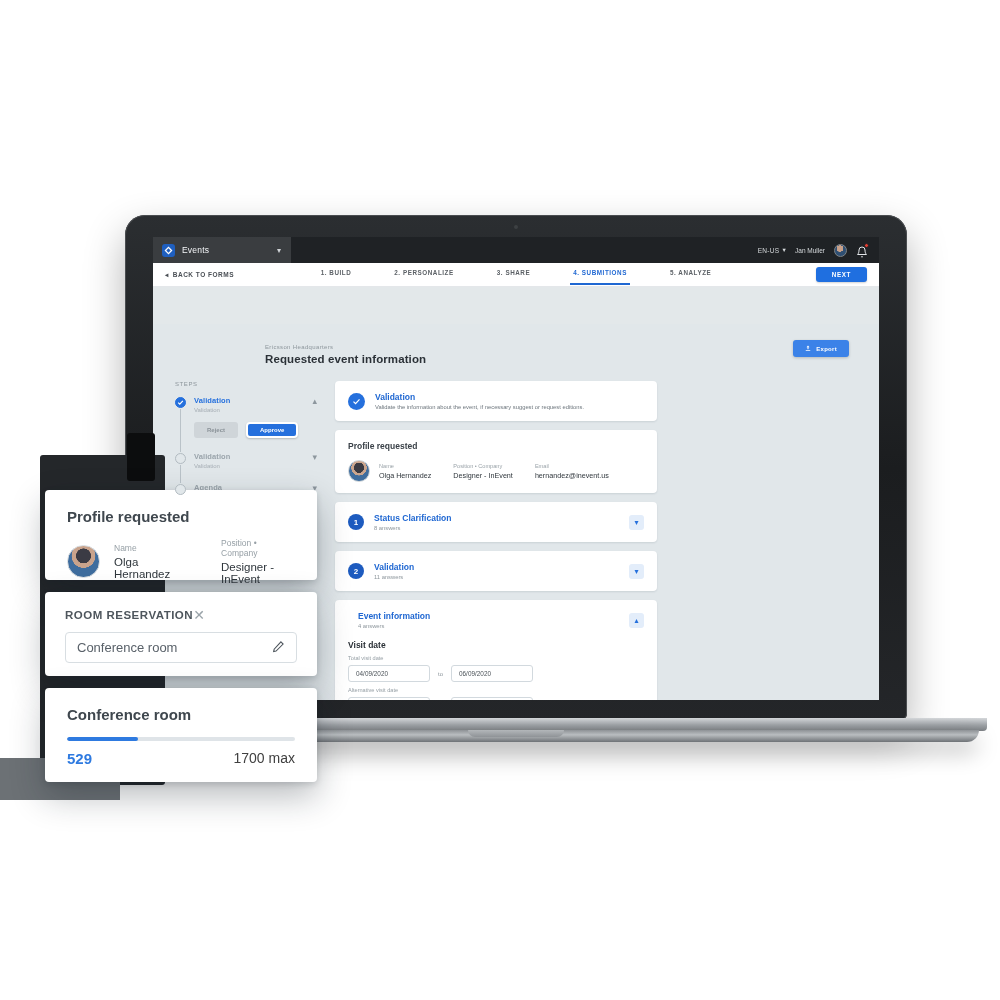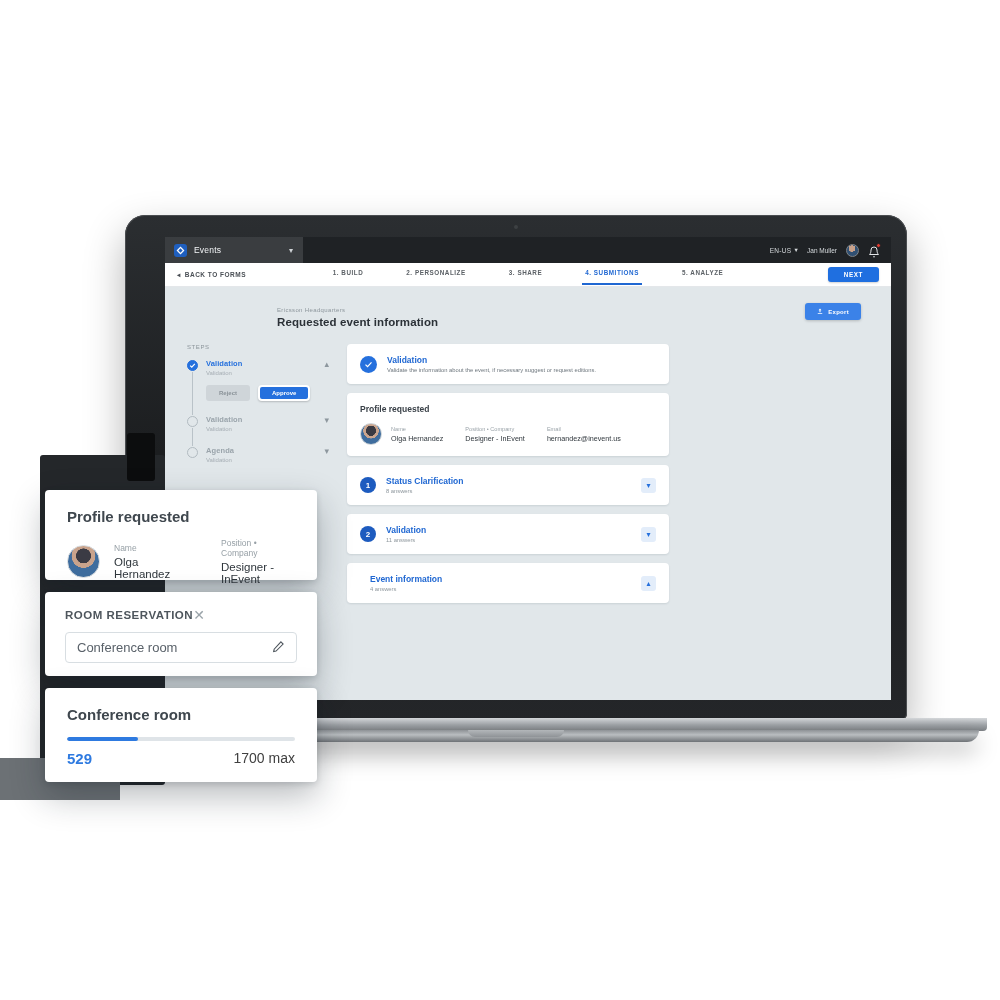--- a/index.html
+++ b/index.html
@@ -22,21 +22,21 @@
   .lid-edge {
     position: absolute; inset: 0;
     border-radius: 20px 20px 6px 6px;
     border: 1px solid #4a4d50; pointer-events: none;
   }
   .camera {
     position: absolute; left: 50%; top: 10px; width: 4px; height: 4px;
     margin-left: -2px; border-radius: 50%; background: #3d4043;
   }
   .screen {
-    position: absolute; left: 40px; top: 22px; width: 726px; height: 463px;
+    position: absolute; left: 28px; top: 22px; width: 726px; height: 463px;
     background: #e3e8ea; overflow: hidden;
   }
   .bezel-name {
     position: absolute; left: 0; right: 0; bottom: 8px; text-align: center;
     color: #8d9195; font-size: 12px; letter-spacing: .3px;
   }
   .base {
     position: absolute; left: 45px; top: 718px; width: 942px; height: 26px;
   }
   .base-top {
@@ -104,21 +104,21 @@
     height: 2px; background: #1f67d2;
   }
   .next-btn {
     position: absolute; right: 12px; background: #1f6fe0; color: #fff;
     font-size: 6.3px; font-weight: bold; letter-spacing: .6px;
     padding: 4px 16px; border-radius: 3px; border: 0;
     box-shadow: 0 1px 2px rgba(0,0,0,.18);
   }
 
   
-  .page { background: #e1e7ea; height: 516px; padding: 20px 22px 0 22px; position: relative; overflow: hidden; }
+  .page { background: #e1e7ea; height: 516px; padding: 20px 22px 0 22px; position: relative; overflow: hidden; margin-top: 37px; }
   .crumb { color: #8d969c; font-size: 6px; letter-spacing: .35px; margin-left: 90px; }
   .ptitle { color: #2b3137; font-size: 11.5px; font-weight: bold; margin: 3px 0 0 90px; letter-spacing: .1px; }
   .export-btn {
     position: absolute; right: 30px; top: 16px; background: #3b82e8; color: #fff;
     font-size: 6px; font-weight: bold; letter-spacing: .3px; border: 0; border-radius: 3px;
     padding: 5px 12px; display: flex; align-items: center; gap: 5px;
     box-shadow: 0 1px 3px rgba(0,0,0,.2);
   }
 
   .columns { display: flex; gap: 18px; margin-top: 16px; }
@@ -407,20 +407,37 @@
               <div class="card-pad">
                 <div class="row-head">
                   <div style="width:0"></div>
                   <div>
                     <div class="h-blue">Event information</div>
                     <div class="sub-gray">4 answers</div>
                   </div>
                   <div class="chev-box">▴</div>
                 </div>
 
+                <div style="margin-top:11px">
+                  <div class="sec-title">Visit date</div>
+
+                  <div class="fld-small">Total visit date</div>
+                  <div class="date-row">
+                    <div class="date-inp">04/09/2020</div>
+                    <div class="to-lbl">to</div>
+                    <div class="date-inp">06/09/2020</div>
+                  </div>
+
+                  <div class="fld-small">Alternative visit date</div>
+                  <div class="date-row">
+                    <div class="date-inp">13/09/2020</div>
+                    <div class="to-lbl">to</div>
+                    <div class="date-inp">15/09/2020</div>
+                  </div>
+                </div>
               </div>
             </div>
 
           </div>
         </div>
       </div>
     </div>
   </div>
 
   <div class="base">

